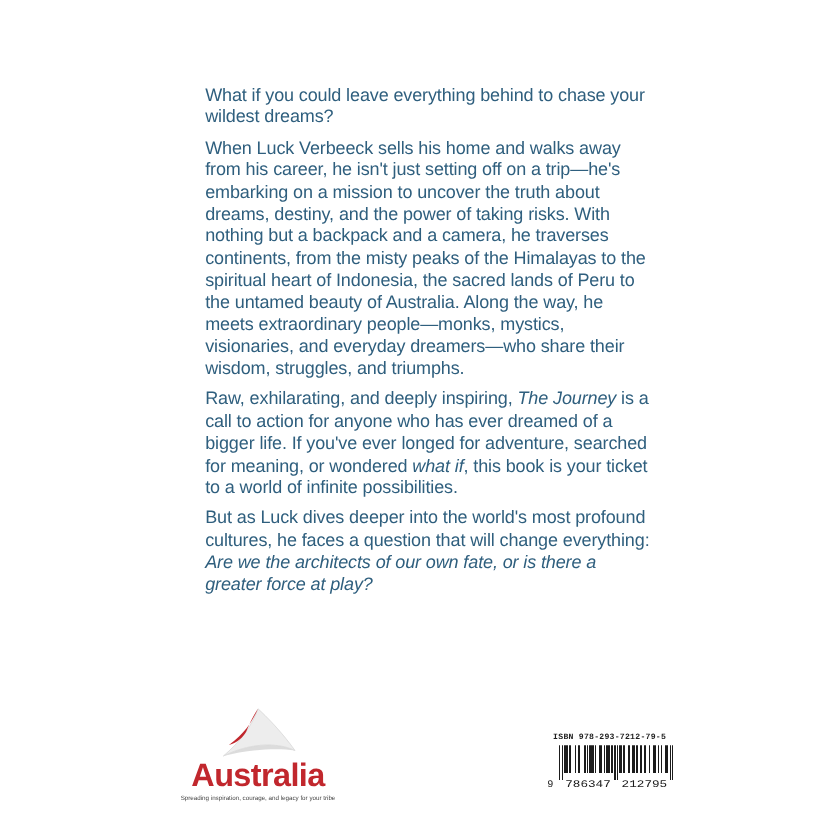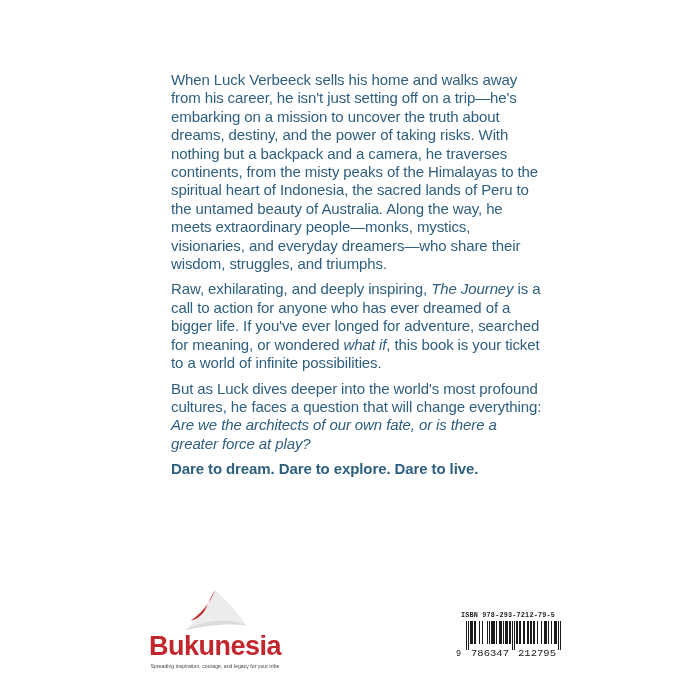--- a/index.html
+++ b/index.html
@@ -56,34 +56,34 @@
     font-size:8.5px; fill:#1b1b1b;
   }
 </style>
 </head>
 <body>
 
 <div class="cover">
 
   <div class="copy">
     <div id="paragraphs">
+        <p class="para"><span>What if you could leave everything behind to chase your wildest dreams?</span></p>
         <p class="para"><span>When Luck Verbeeck sells his home and walks away from his career, he isn't just setting off on a trip—he's embarking on a mission to uncover the truth about dreams, destiny, and the power of taking risks. With nothing but a backpack and a camera, he traverses continents, from the misty peaks of the Himalayas to the spiritual heart of Indonesia, the sacred lands of Peru to the untamed beauty of Australia. Along the way, he meets extraordinary people—monks, mystics, visionaries, and everyday dreamers—who share their wisdom, struggles, and triumphs.</span></p>
         <p class="para"><span>Raw, exhilarating, and deeply inspiring, </span><span class="it">The Journey</span><span> is a call to action for anyone who has ever dreamed of a bigger life. If you've ever longed for adventure, searched for meaning, or wondered </span><span class="it">what if</span><span>, this book is your ticket to a world of infinite possibilities.</span></p>
         <p class="para"><span>But as Luck dives deeper into the world's most profound cultures, he faces a question that will change everything: </span><span class="it">Are we the architects of our own fate, or is there a greater force at play?</span></p>
       </div>
-    <p class="closing">Dare to dream. Dare to explore. Dare to live.</p>
   </div>
 
   <div class="publisher">
     <svg class="sail" viewBox="0 0 100 64" aria-hidden="true">
       <path class="sail-shadow" d="M6,61 C36,46 72,42 97,54 C70,50 34,54 6,61 Z"></path>
       <path class="sail-silver" d="M50,1 C60,10 80,30 97,54 C72,42 36,46 6,61 C26,44 42,24 50,1 Z"></path>
       <path class="sail-red" d="M50,1 C44,14 36,30 13,47 C24,44 31,37 35,30 C40,18 45,8 50,1 Z"></path>
     </svg>
-    <div class="pub-name">Bukunesia</div>
+    <div class="pub-name">Australia</div>
     <div class="pub-tagline">Spreading inspiration, courage, and legacy for your tribe</div>
   </div>
 
   <div class="barcode-block">
     <div class="isbn-label">ISBN 978-293-7212-79-5</div>
     <svg id="barcode" width="106" height="37" viewBox="-11 0 106 37" aria-hidden="true">
         <rect x="0" y="0" width="1" height="29"></rect>
         <rect x="2" y="0" width="1" height="29"></rect>
         <rect x="4" y="0" width="1" height="23"></rect>
         <rect x="5" y="0" width="1" height="23"></rect>

